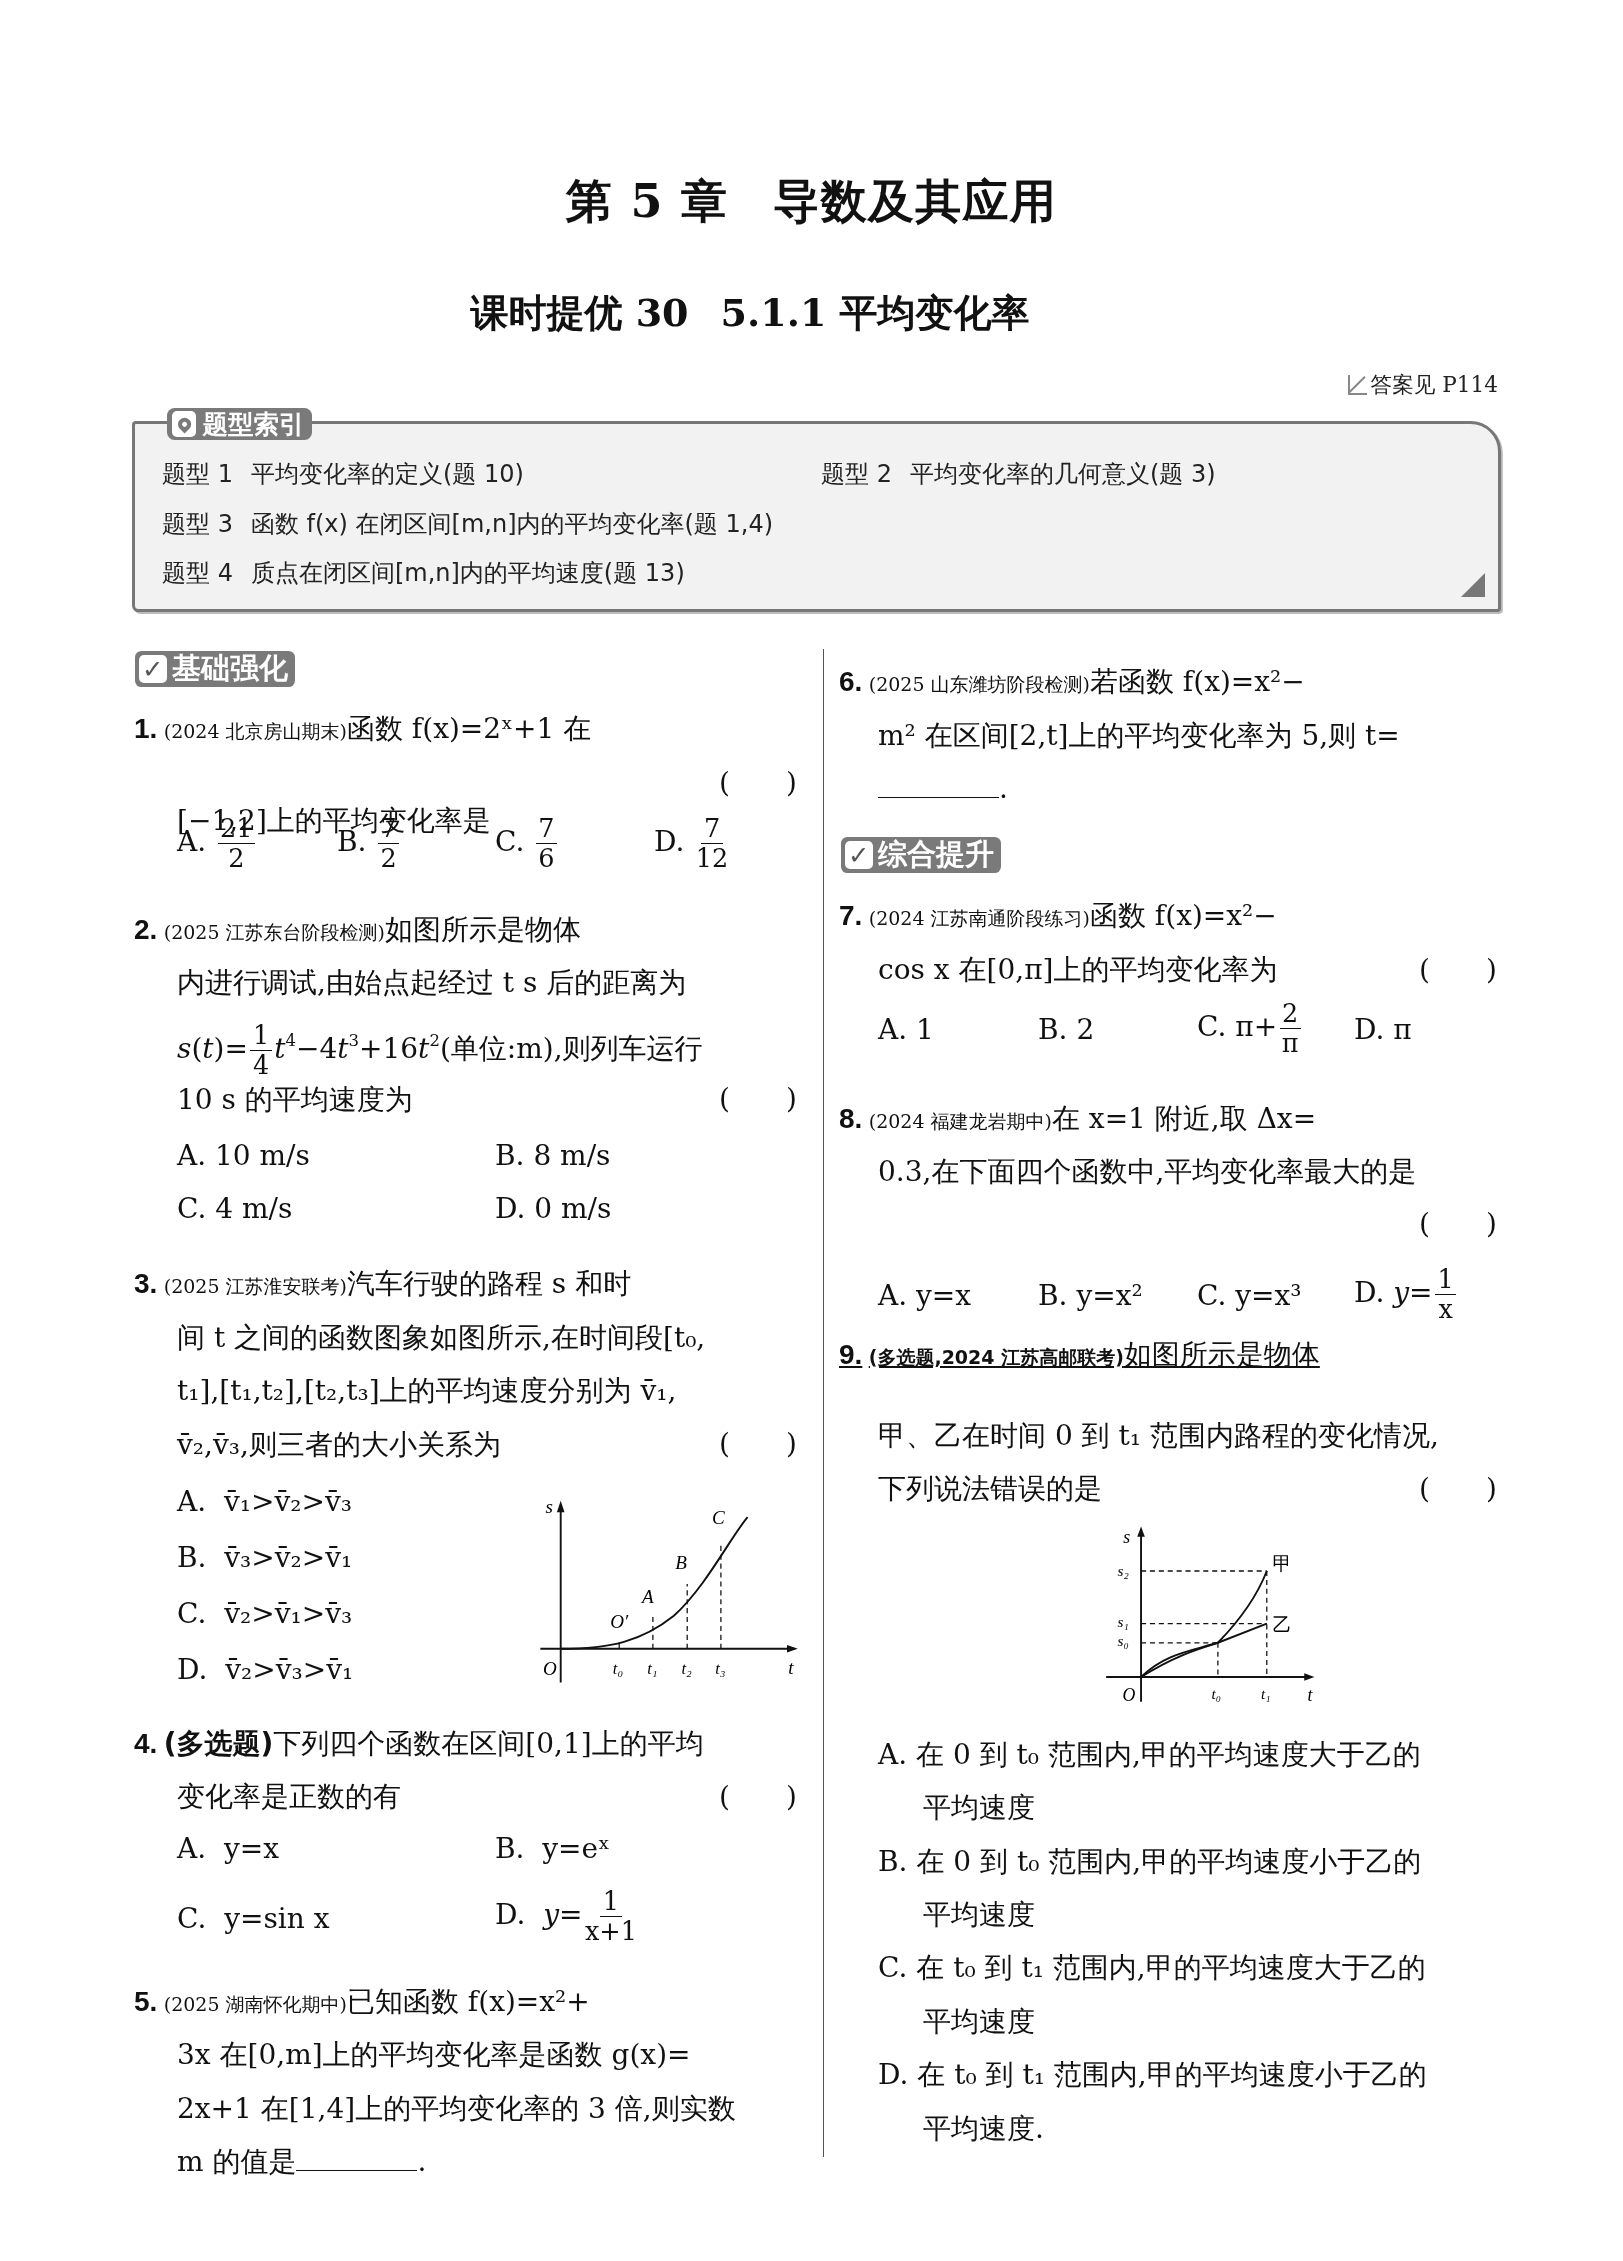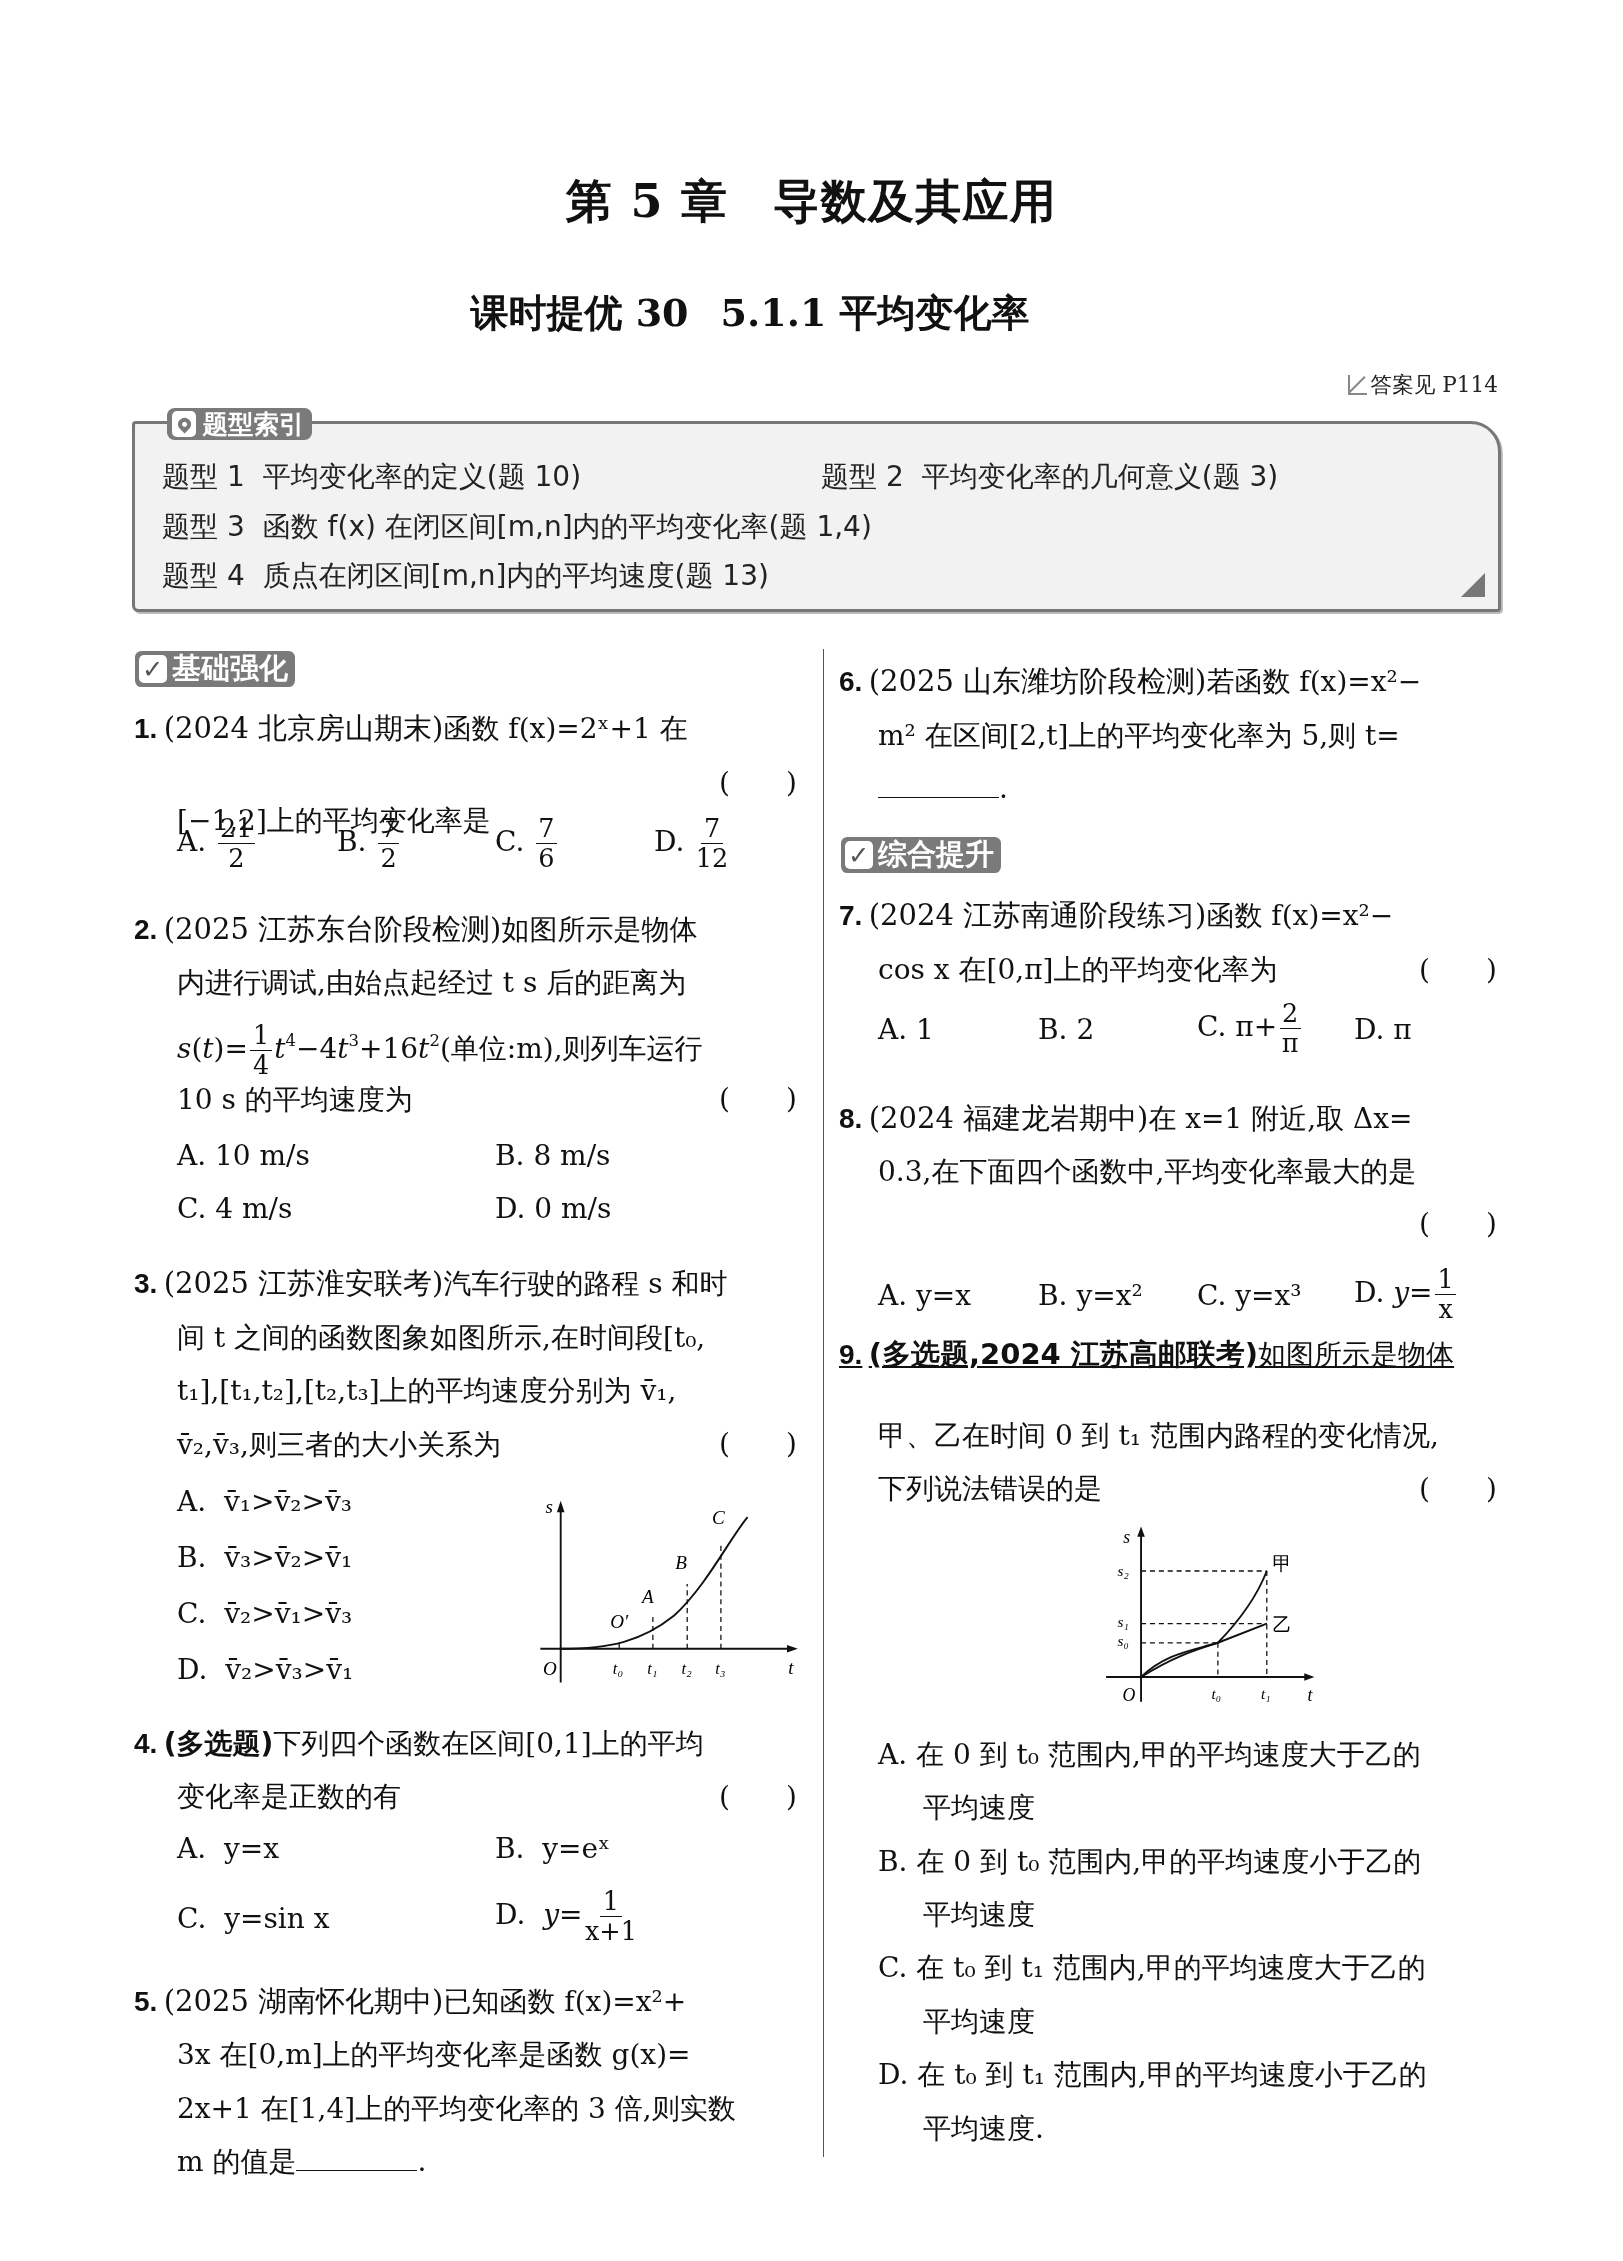--- a/index.html
+++ b/index.html
@@ -16,35 +16,35 @@
   #answer-ref { right:125px; top:370px; font-size:21.6px; color:#222; }
   #answer-ref .ref-icon { display:inline-block; width:16.5px; height:18px; border-left:2.5px solid #888; border-bottom:2.5px solid #888; position:relative; margin-right:3.8px; vertical-align:-2.5px; }
   #answer-ref .ref-icon::after { content:""; position:absolute; left:0; bottom:0; width:21.6px; height:1.9px; background:#888; transform:rotate(-45deg); transform-origin:left bottom; }
 
   
   #index-box { left:132px; top:421px; width:1363px; height:185px; background:#f2f2f2; border:3.2px solid #777; border-radius:3.8px 30.5px 3.8px 6.4px; box-shadow:1.9px 1.9px 0 #bbb; }
   #index-tag { left:167px; top:408px; height:32px; padding:0 7.6px 0 5.1px; background:#7a7a7a; border-radius:7.6px; color:#fff; font-size:25.5px; font-weight:bold; display:flex; align-items:center; }
   #index-tag .pin { width:24px; height:25.5px; background:#fff; border-radius:5.1px; margin-right:6.4px; display:flex; align-items:center; justify-content:center; }
   #index-tag .pin span { width:12.7px; height:12.7px; border-radius:50% 50% 50% 0; background:#7a7a7a; transform:rotate(-45deg); position:relative; }
   #index-tag .pin span::after { content:""; position:absolute; left:3.8px; top:3.8px; width:5.1px; height:5.1px; border-radius:50%; background:#fff; }
-  .index-row { font-size:28px; color:#222; white-space:nowrap; }
+  .index-row { font-size:24px; color:#222; white-space:nowrap; }
   .index-row .lbl { margin-right:18px; }
   #corner-tri { left:1461px; top:573px; width:0; height:0; border-left:24px solid transparent; border-bottom:24px solid #777; }
 
   
   .badge { height:36px; padding:0 7.6px 0 3.8px; background:#7a7a7a; border-radius:6.4px; color:#fff; font-size:29px; font-weight:bold; display:flex; align-items:center; }
   .badge .chk { width:28px; height:28px; background:#fff; border-radius:5.1px; margin-right:5.1px; color:#555; font-size:25.5px; line-height:28px; text-align:center; font-weight:bold; }
 
   
   #col-divider { left:823px; top:649px; width:1.3px; height:1508px; background:#555; }
 
   
   .q { font-size:28px; line-height:53px; white-space:nowrap; }
   .qn { font-weight:bold; font-family:"Liberation Sans","DejaVu Sans",sans-serif; margin-right:6.4px; }
-  .src { font-size:29px; }
+  .src { font-size:19px; }
   .paren { position:absolute; font-size:28px; }
   .opt { position:absolute; font-size:28px; white-space:nowrap; }
   i.v { font-style:italic; }
   sup { font-size:16.5px; vertical-align:11.5px; }
   .frac { display:inline-flex; flex-direction:column; align-items:center; vertical-align:middle; font-size:25.5px; line-height:29px; margin:0 2.5px; }
   .frac .num { border-bottom:1.9px solid #111; padding:0 2.5px; }
   .blank { display:inline-block; width:121px; border-bottom:1.9px solid #111; height:25.5px; }
   b.multi { font-family:"DejaVu Sans","Liberation Sans",sans-serif; font-weight:bold; }
 
   svg text { font-family:"Liberation Serif","DejaVu Serif",serif; }

